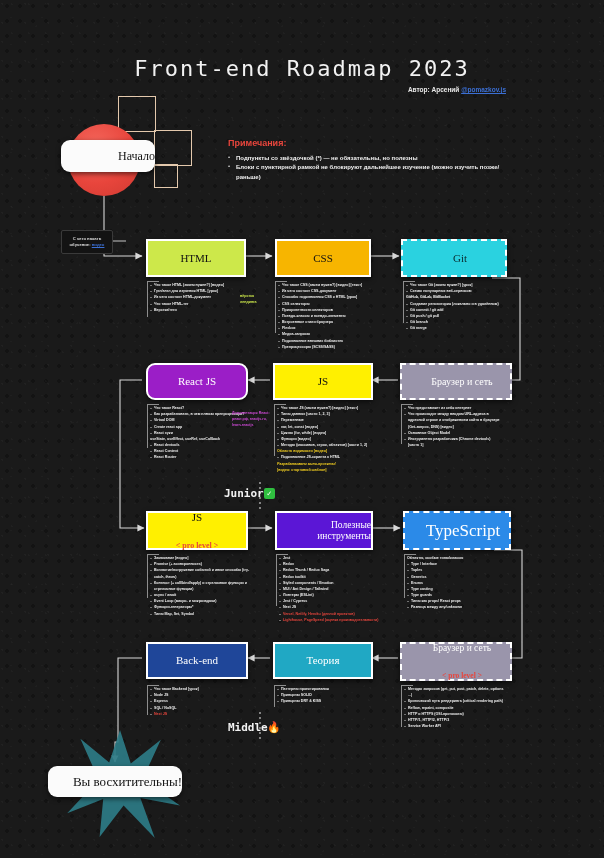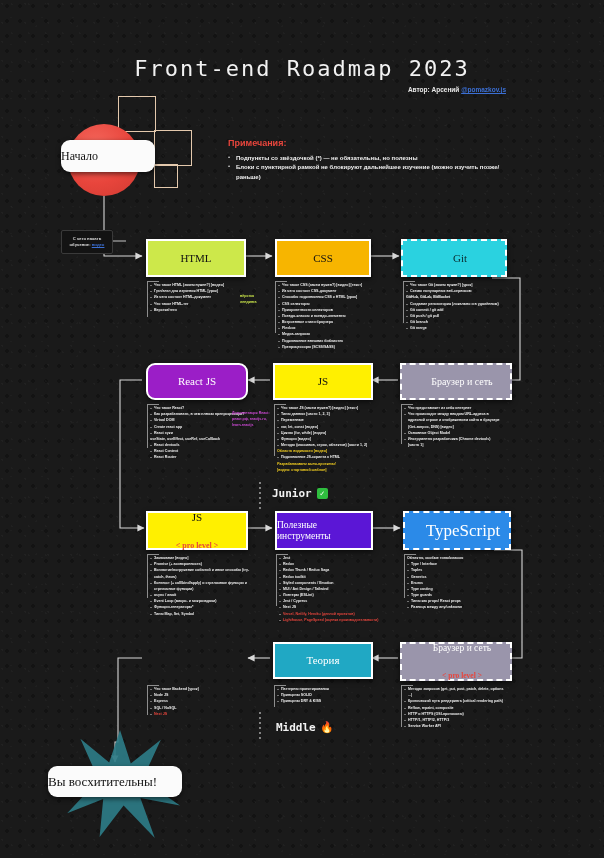--- a/index.html
+++ b/index.html
@@ -50,21 +50,21 @@
   #notes li:before{content:"•";position:absolute;left:0;top:-1px;color:#cfcfcf;}
 
   
   .redcircle{
     position:absolute;left:68px;top:124px;width:72px;height:72px;border-radius:50%;
     background:radial-gradient(circle at 38% 32%, #f4675c 0%, #e8453c 55%, #cf3a31 100%);
   }
   .sqdeco{position:absolute;border:1px solid #e4c9ad;background:transparent;}
   .pill{
     position:absolute;background:#fbfbfb;color:#111;border-radius:9px;
-    display:flex;align-items:center;justify-content:flex-start;
+    display:flex;align-items:center;justify-content:flex-end;
     font-family:"Liberation Serif",serif;font-size:12px;
     box-shadow:0 2px 5px rgba(0,0,0,.55);
   }
   #start-pill{left:61px;top:140px;width:94px;height:32px;}
   #end-pill{left:48px;top:766px;width:134px;height:31px;font-size:13px;}
 
   
   .star{
     position:absolute;left:60px;top:730px;width:120px;height:108px;
     background:#2c7b85;
@@ -79,21 +79,21 @@
     display:flex;flex-direction:column;align-items:center;justify-content:center;
     font-size:4.2px;font-weight:bold;color:#dcdcdc;line-height:1.4;text-align:center;
   }
   #hint-box .lnk{color:#3b6fd4;text-decoration:underline;}
 
   
   .node{
     position:absolute;
     display:flex;flex-direction:column;align-items:center;justify-content:center;
     font-family:"Liberation Serif",serif;
-    text-align:left;line-height:1.15;
+    text-align:right;line-height:1.15;
     box-shadow:0 2px 5px rgba(0,0,0,.6);
   }
   .node .sub{font-size:8px;color:#e8453c;margin-top:18px;font-weight:bold;}
   .solid{border:2px solid #ffffff;}
   .dashed{border:2px dashed #ffffff;padding-left:12px;}
 
   
   .c-html{background:#cde84a;color:#111;}
   .c-css{background:#f7b500;color:#111;}
   .c-git{background:#2ad2e0;color:#0a2b2e;}
@@ -122,21 +122,21 @@
 
   
   .lcorner{position:absolute;border-left:1px solid #8e8e8e;}
   .lcorner-t{position:absolute;border-top:1px solid #8e8e8e;}
 
   
   .level{
     position:absolute;
     font-family:"DejaVu Sans Mono","Liberation Mono",monospace;
     font-size:11px;font-weight:bold;color:#f2f2f2;
-    display:flex;align-items:center;gap:5px;margin-left:48px;
+    display:flex;align-items:center;
   }
   .chk{
     width:11px;height:11px;background:#2fbf3f;border-radius:2px;
     display:inline-flex;align-items:center;justify-content:center;
     color:#fff;font-size:8px;line-height:1;
   }
   .fire{font-size:11px;}
 </style>
 </head>
 <body>
@@ -362,20 +362,23 @@
     <div class="it"><span>Generics</span></div>
     <div class="it"><span>Enums</span></div>
     <div class="it"><span>Type casting</span></div>
     <div class="it"><span>Type guards</span></div>
     <div class="it"><span>Типы как props/ React props</span></div>
     <div class="it"><span>Разница между any/unknown</span></div>
   </div>
   <div class="lcorner" style="left:404px;top:554px;height:44px;"></div>
   <div class="lcorner-t" style="left:404px;top:554px;width:12px;"></div>
 
+  <div class="node solid c-back" style="left:146px;top:642px;width:98px;height:33px;">
+    <span style="font-size:11px;">Back-end</span>
+  </div>
   <div class="blist" style="left:150px;top:686px;">
     <div class="it"><span>Что такое Backend [урок]</span></div>
     <div class="it"><span>Node JS</span></div>
     <div class="it"><span>Express</span></div>
     <div class="it"><span>SQL / NoSQL</span></div>
     <div class="it"><span class="r">Next JS</span></div>
   </div>
   <div class="lcorner" style="left:147px;top:685px;height:30px;"></div>
   <div class="lcorner-t" style="left:147px;top:685px;width:12px;"></div>
 

